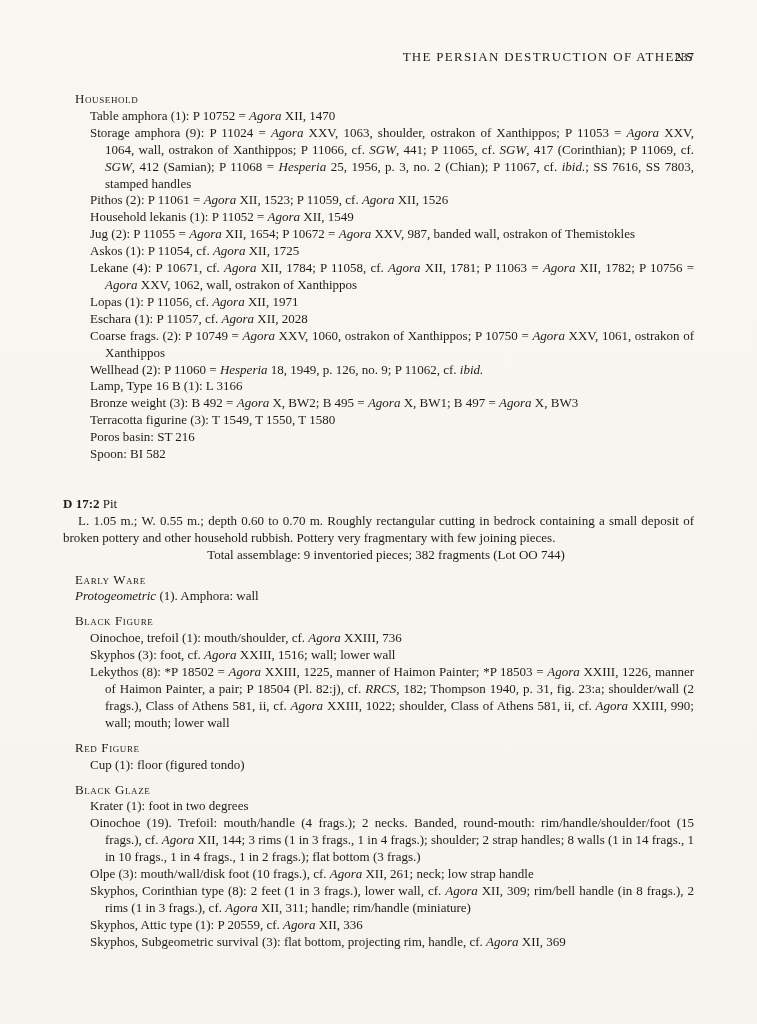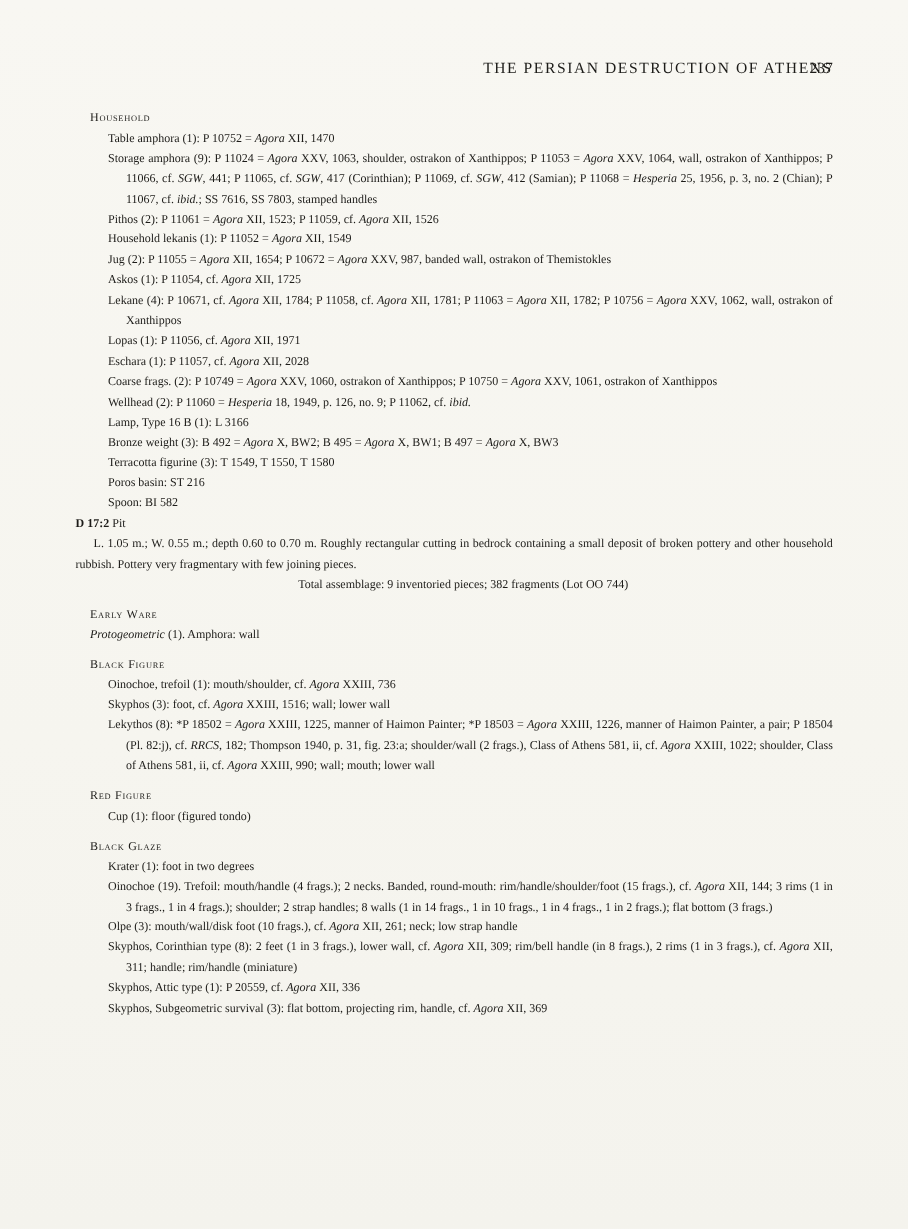--- a/index.html
+++ b/index.html
@@ -13,26 +13,26 @@
   .page {
     width: 757px; height: 1024px;
     padding: 49px 63px 28px 63px;
     overflow: hidden;
     position: relative;
     background: linear-gradient(180deg, #f8f7f2 0%, #f6f5ef 60%, #f4f3ed 100%);
   }
   .pagehead { position: relative; font-size: 13px; height: 17px; margin-bottom: 25px; }
   .running-title { display: block; text-align: right; letter-spacing: 1.3px; }
   .pagenum { position: absolute; right: 0; top: 0; letter-spacing: 0; }
-  .textblock { font-size: 10px; line-height: 16.9px; }
+  .textblock { font-size: 13px; line-height: 16.9px; }
   .sec-heading { font-variant: small-caps; letter-spacing: 0.6px; margin-left: 12px; }
   .entry { padding-left: 42px; text-indent: -15px; text-align: justify; }
   .entry-flush { margin-left: 12px; text-align: justify; }
   .subsec { margin-top: 8px; }
-  .deposit { }
+  .deposit { margin-top: 33px; }
   .deposit-head b { font-weight: bold; }
   .deposit-desc { margin: 0; text-indent: 15px; text-align: justify; }
   .assemblage { margin-left: 15px; text-align: center; }
   em { font-style: italic; }
 </style>
 </head>
 <body>
 
 <div class="page">
 

